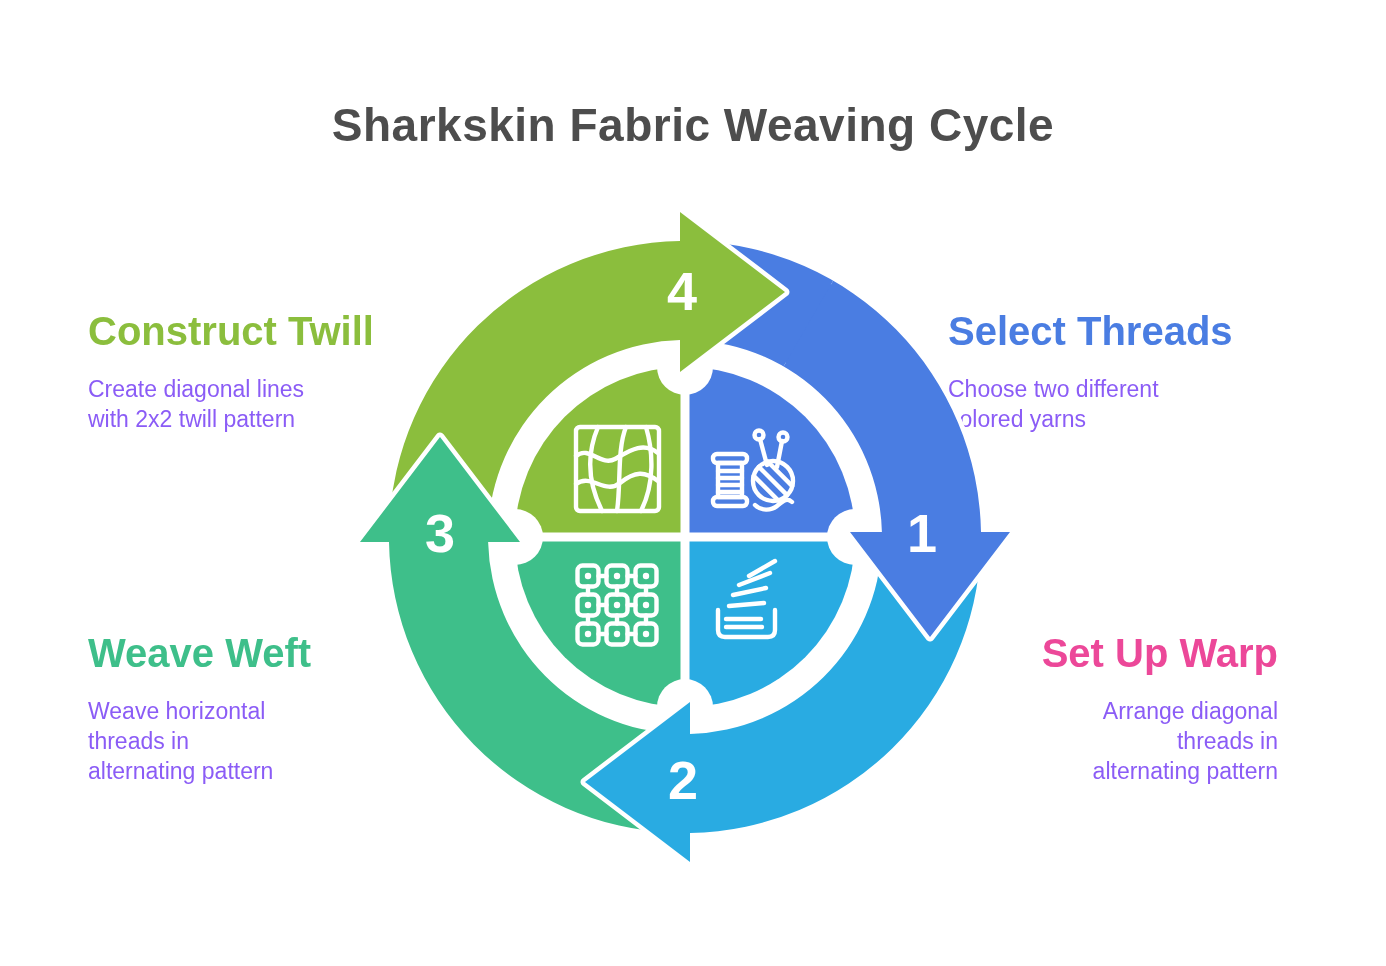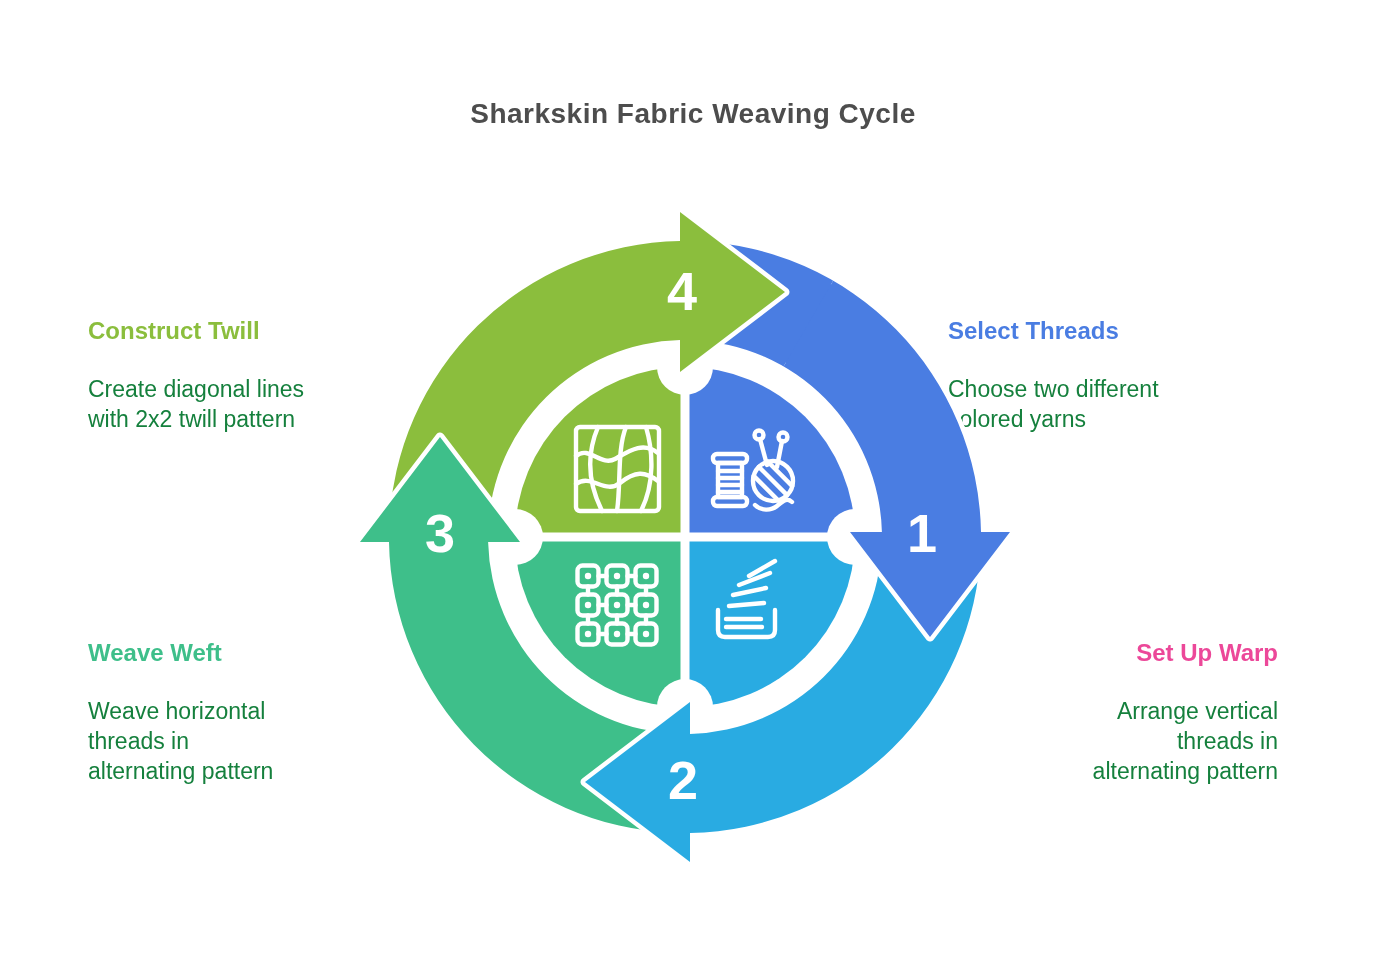--- a/index.html
+++ b/index.html
@@ -1,22 +1,22 @@
 <!DOCTYPE html>
 <html><head>
 <meta charset="utf-8">
 <style>
   html,body{margin:0;padding:0;background:#fff;}
   #canvas{position:relative;width:1386px;height:966px;background:#fff;overflow:hidden;
           font-family:"Liberation Sans",sans-serif;}
   .page-title{position:absolute;left:0;right:0;top:98px;text-align:center;
-              font-size:28px;font-weight:700;color:#4D4D4D;letter-spacing:.5px;}
+              font-size:46px;font-weight:700;color:#4D4D4D;letter-spacing:.5px;}
   .step-block{position:absolute;width:330px;}
-  .step-block h2{margin:0 0 26px 0;font-size:24px;font-weight:700;line-height:34px;}
-  .step-block p{margin:0;font-size:23px;line-height:30px;color:#15803d;white-space:pre-line;}
+  .step-block h2{margin:0 0 26px 0;font-size:40px;font-weight:700;line-height:34px;}
+  .step-block p{margin:0;font-size:23px;line-height:30px;color:#8b5cf6;white-space:pre-line;}
   .blk-tl{left:88px;top:314px;text-align:left;}
   .blk-bl{left:88px;top:636px;text-align:left;}
   .blk-tr{right:108px;top:314px;}
   .blk-br{right:108px;top:636px;text-align:right;}
   #diagram{position:absolute;left:335px;top:187px;}
   .seg{stroke:#fff;stroke-width:9;stroke-linejoin:round;paint-order:stroke;}
   .icon{stroke:#fff;stroke-width:4.4;fill:none;stroke-linecap:round;stroke-linejoin:round;}
   .dot{fill:#fff;stroke:none;}
   .xline{stroke:#fff;stroke-width:9;}
   .notch{fill:#fff;}
@@ -43,21 +43,21 @@
 
   <div class="step-block blk-bl">
     <h2 style="color: rgb(62, 191, 138);">Weave Weft</h2>
     <p>Weave horizontal
 threads in
 alternating pattern</p>
   </div>
 
   <div class="step-block blk-br">
     <h2 style="color: #ec4899;">Set Up Warp</h2>
-    <p>Arrange vertical
+    <p>Arrange diagonal
 threads in
 alternating pattern</p>
   </div>
 
   <svg id="diagram" width="700" height="700" viewBox="-350 -350 700 700">
     <defs>
       <clipPath id="east-wedge">
         <path d="M0 0 L200 -346 L700 -346 L700 346 L200 346 Z"></path>
       </clipPath>
     </defs>

